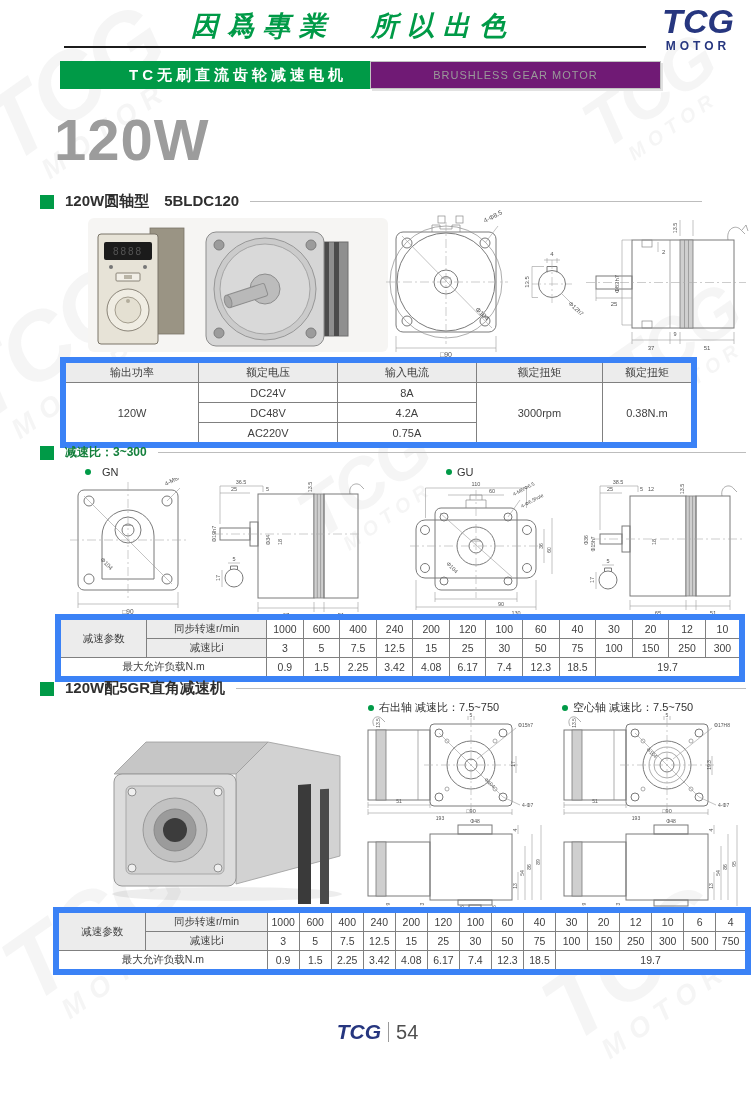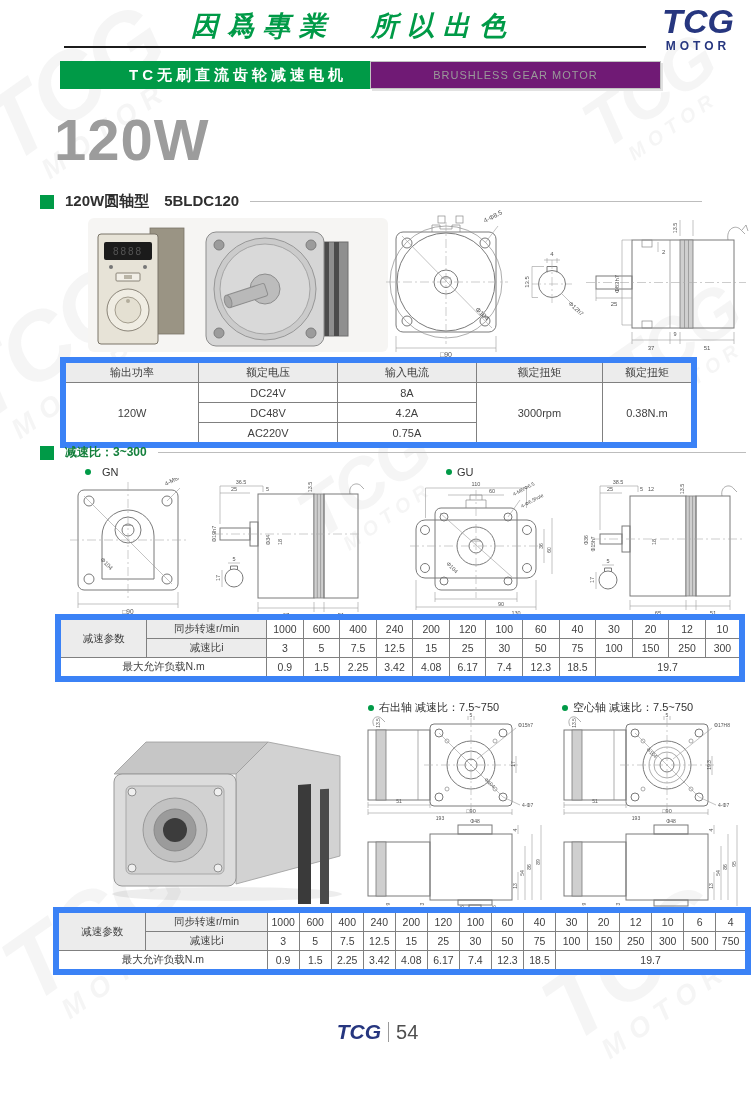--- a/index.html
+++ b/index.html
@@ -477,20 +477,25 @@
           <td>4.08</td>
           <td>6.17</td>
           <td>7.4</td>
           <td>12.3</td>
           <td>18.5</td>
           <td colspan="4">19.7</td>
         </tr>
       </tbody>
     </table>
 
+  <div class="sec-h" id="sec3-h">
+    <span class="sq"></span>
+    <span class="t">120W配5GR直角减速机</span>
+    <span class="ln"></span>
+  </div>
   <div class="blabel" style="left:368px; top:700px;">
     <span class="dot"></span>
     <span>右出轴  减速比：7.5~750</span>
   </div>
   <div class="blabel" style="left:562px; top:700px;text-align:center;">
     <span class="dot"></span>
     <span>空心轴  减速比：7.5~750</span>
   </div>
 
   <svg class="draw" style="left:82px; top:716px;" width="278" height="188" viewBox="0 0 278 188">

